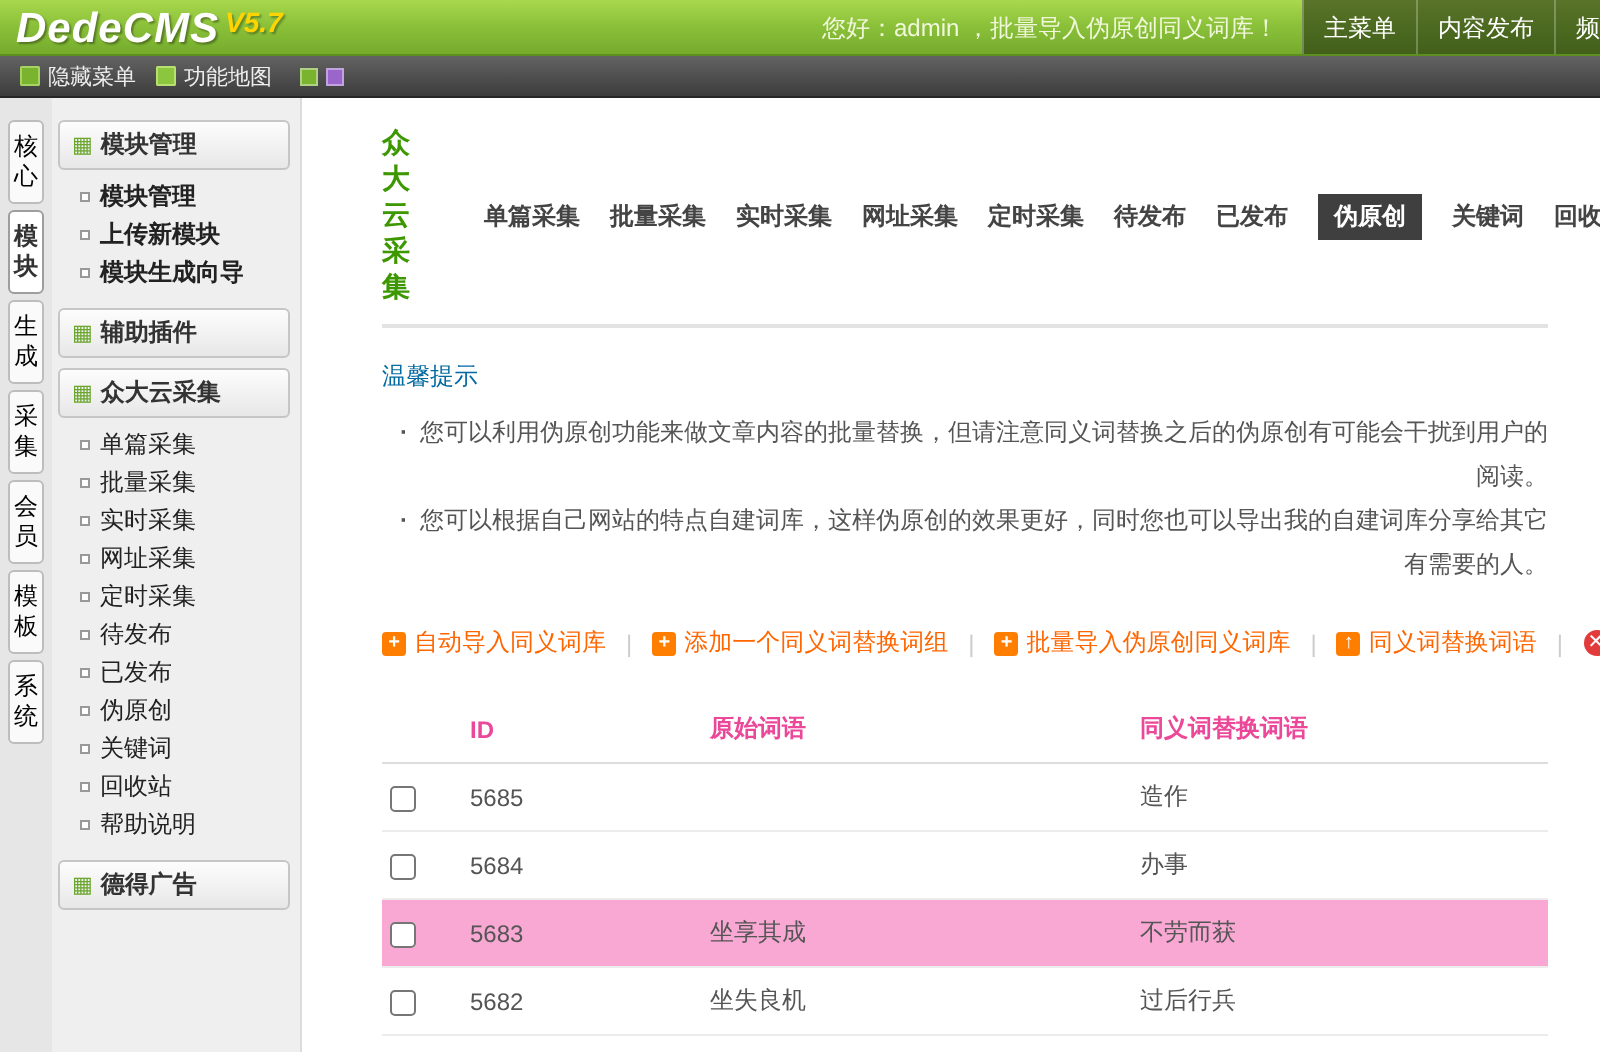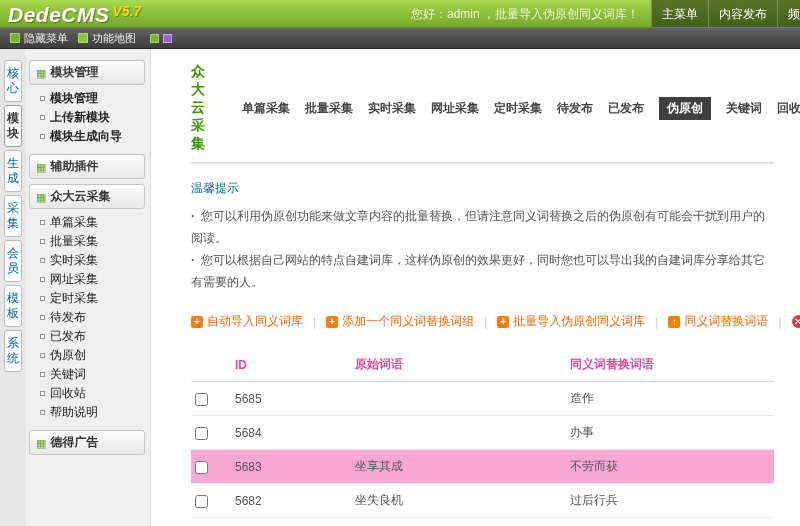--- a/index.html
+++ b/index.html
@@ -22,21 +22,21 @@
   .tool-icon { display:inline-block; width:10px; height:10px; margin-right:4px; border-radius:1px; }
   .tool-icon.menu { background:#7ab32e; box-shadow:inset 0 0 0 1px #a5d463; }
   .tool-icon.map  { background:#8cc63f; box-shadow:inset 0 0 0 1px #b8e070; }
   .skin-squares { display:flex; margin-left:14px; gap:4px; }
   .skin-sq { width:9px; height:9px; border:1px solid rgba(255,255,255,.4); cursor:pointer; }
 
   
   .content-row { display:flex; height:477px; }
 
   .vtabs { width:26px; padding-top:8px; background:#e6e6e6; }
-  .vtab { width:18px; margin:3px auto; padding:5px 2px; background:#fafafa; border:1px solid #bdbdbd; border-radius:3px; color:#0369a1; text-align:center; line-height:15px; word-break:break-all; cursor:pointer; }
+  .vtab { width:18px; margin:3px auto; padding:5px 2px; background:#fafafa; border:1px solid #bdbdbd; border-radius:3px; color:#000000; text-align:center; line-height:15px; word-break:break-all; cursor:pointer; }
   .vtab.active { background:#fff; border-color:#9e9e9e; color:#333; font-weight:bold; }
 
   .sidebar { width:124px; padding:6px 4px 0 2px; background:#efefef; overflow:hidden; }
   .side-sec-header { display:flex; align-items:center; gap:4px; margin:5px 1px 4px; padding:3px 6px; background:linear-gradient(180deg,#fdfdfd,#e7e7e7); border:1px solid #c6c6c6; border-radius:3px; font-weight:bold; color:#333; cursor:pointer; }
   .sec-icon { color:#6aa52c; font-size:11px; line-height:10px; }
   .side-items { list-style:none; margin:2px 0 8px; padding-left:12px; }
   .side-item { display:flex; align-items:center; gap:5px; line-height:19px; color:#222; cursor:pointer; white-space:nowrap; }
   .side-item .bullet { width:5px; height:5px; border:1px solid #999; background:#fff; flex:0 0 auto; }
   .side-items.bold .side-item { font-weight:bold; }
 
@@ -44,21 +44,21 @@
 
   
   .tabrow { display:flex; align-items:center; gap:15px; border-bottom:2px solid #e3e3e3; padding-bottom:9px; }
   .main-title { color:#3c9700; font-weight:bold; font-size:14px; margin-right:22px; }
   .mtab { font-weight:bold; color:#444; cursor:pointer; white-space:nowrap; }
   .mtab.active { background:#3f3f3f; color:#fff; padding:3px 8px; }
 
   
   .notice-title { margin-top:16px; color:#0369a1; }
   .notices { list-style:none; margin-top:8px; }
-  .notices li { color:#555; line-height:22px; }
+  .notices li { color:#555; line-height:22px;text-align:right; }
   .notices li::before { content:"·"; margin-right:6px; color:#555; font-weight:bold; }
 
   
   .actions { margin-top:20px; display:flex; align-items:center; }
   .action { display:inline-flex; align-items:center; gap:4px; color:#f60; cursor:pointer; white-space:nowrap; }
   .sep { color:#ccc; margin:0 10px; }
   .aicon { display:inline-block; width:12px; height:12px; line-height:12px; text-align:center; font-size:10px; border-radius:2px; }
   .aicon.plus, .aicon.export { background:#ff7e00; color:#fff; font-weight:bold; }
   .aicon.clear { background:#e23b3b; color:#fff; border-radius:50%; width:13px; height:13px; line-height:13px; }
 

